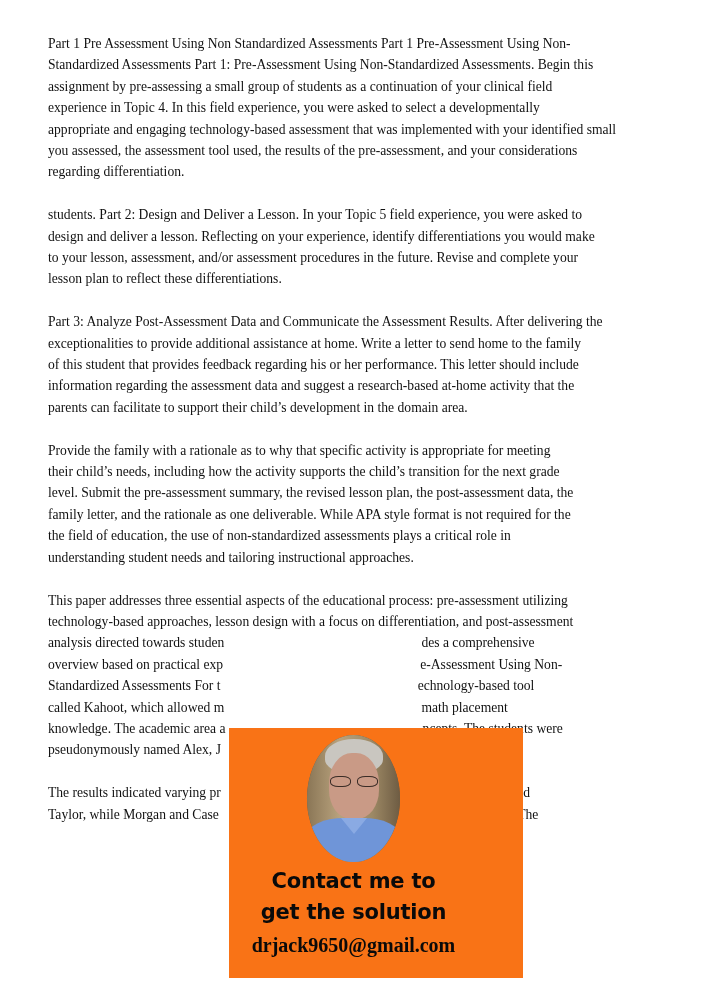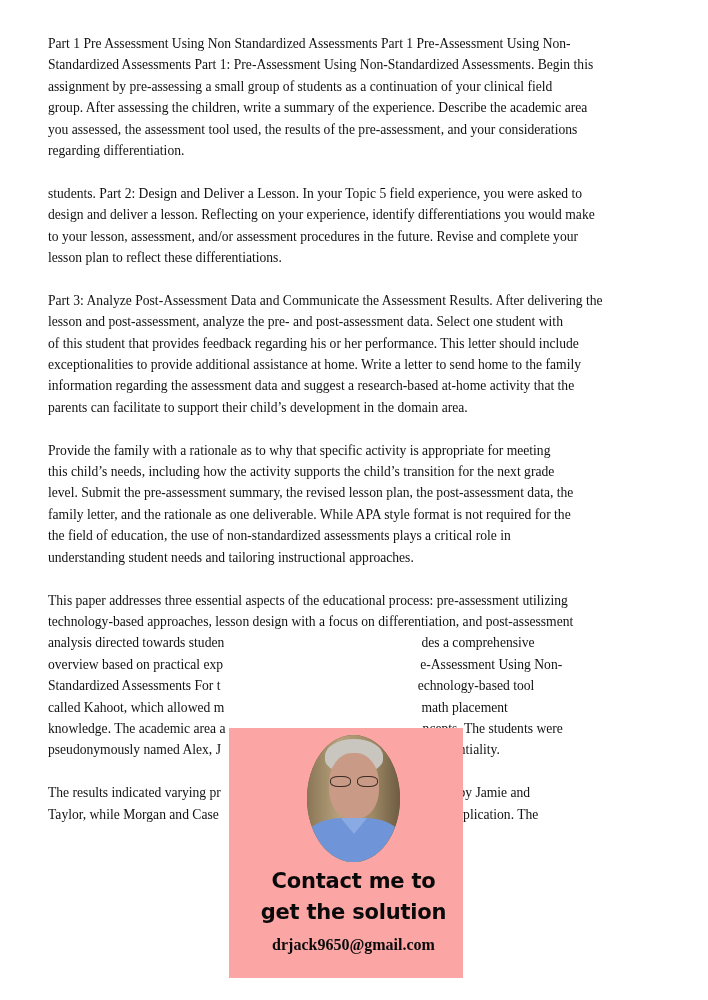--- a/index.html
+++ b/index.html
@@ -27,23 +27,24 @@
       margin: 0 0 21.4px 0;
     }
     .line {
       display: block;
       white-space: nowrap;
     }
     .promo {
       position: absolute;
       left: 229px;
       top: 728px;
-      width: 234px;
+      width: 252px;
       height: 250px;
-      background: #fca5a5;
+      background: #f97316;
+      padding-left: 42px;
     }
     .portrait {
       position: absolute;
       left: 78px;
       top: 7px;
       width: 93px;
       height: 127px;
       border-radius: 50%;
       overflow: hidden;
       background: #6b5a44;
@@ -110,54 +111,54 @@
       letter-spacing: -0.2px;
     }
     .promo-email {
       position: absolute;
       left: 0;
       top: 204px;
       width: 249px;
       text-align: center;
       font-family: "Liberation Serif", "DejaVu Serif", serif;
       font-weight: bold;
-      font-size: 16px;
+      font-size: 20px;
       line-height: 26px;
       color: #0a0a0a;
     }
   </style>
 </head>
 <body>
 
 <div class="page">
   <p class="para">
     <span class="line">Part 1 Pre Assessment Using Non Standardized Assessments Part 1 Pre-Assessment Using Non-</span>
     <span class="line">Standardized Assessments Part 1: Pre-Assessment Using Non-Standardized Assessments. Begin this</span>
     <span class="line">assignment by pre-assessing a small group of students as a continuation of your clinical field</span>
-    <span class="line">group. After assessing the children, write a summary of the experience. Describe the academic area</span>
+    <span class="line">experience in Topic 4. In this field experience, you were asked to select a developmentally</span>
+    <span class="line">appropriate and engaging technology-based assessment that was implemented with your identified small</span>
     <span class="line">you assessed, the assessment tool used, the results of the pre-assessment, and your considerations</span>
     <span class="line">regarding differentiation.</span>
   </p>
   <p class="para">
     <span class="line">students. Part 2: Design and Deliver a Lesson. In your Topic 5 field experience, you were asked to</span>
     <span class="line">design and deliver a lesson. Reflecting on your experience, identify differentiations you would make</span>
     <span class="line">to your lesson, assessment, and/or assessment procedures in the future. Revise and complete your</span>
     <span class="line">lesson plan to reflect these differentiations.</span>
   </p>
   <p class="para">
     <span class="line">Part 3: Analyze Post-Assessment Data and Communicate the Assessment Results. After delivering the</span>
-    <span class="line">lesson and post-assessment, analyze the pre- and post-assessment data. Select one student with</span>
+    <span class="line">exceptionalities to provide additional assistance at home. Write a letter to send home to the family</span>
     <span class="line">of this student that provides feedback regarding his or her performance. This letter should include</span>
-    <span class="line">exceptionalities to provide additional assistance at home. Write a letter to send home to the family</span>
     <span class="line">information regarding the assessment data and suggest a research-based at-home activity that the</span>
     <span class="line">parents can facilitate to support their child’s development in the domain area.</span>
   </p>
   <p class="para">
     <span class="line">Provide the family with a rationale as to why that specific activity is appropriate for meeting</span>
-    <span class="line">this child’s needs, including how the activity supports the child’s transition for the next grade</span>
+    <span class="line">their child’s needs, including how the activity supports the child’s transition for the next grade</span>
     <span class="line">level. Submit the pre-assessment summary, the revised lesson plan, the post-assessment data, the</span>
     <span class="line">family letter, and the rationale as one deliverable. While APA style format is not required for the</span>
     <span class="line">the field of education, the use of non-standardized assessments plays a critical role in</span>
     <span class="line">understanding student needs and tailoring instructional approaches.</span>
   </p>
   <p class="para">
     <span class="line">This paper addresses three essential aspects of the educational process: pre-assessment utilizing</span>
     <span class="line">technology-based approaches, lesson design with a focus on differentiation, and post-assessment</span>
     <span class="line" style="white-space:pre;">analysis directed towards studen                                                          des a comprehensive</span>
     <span class="line" style="white-space:pre;">overview based on practical exp                                                          e-Assessment Using Non-</span>

